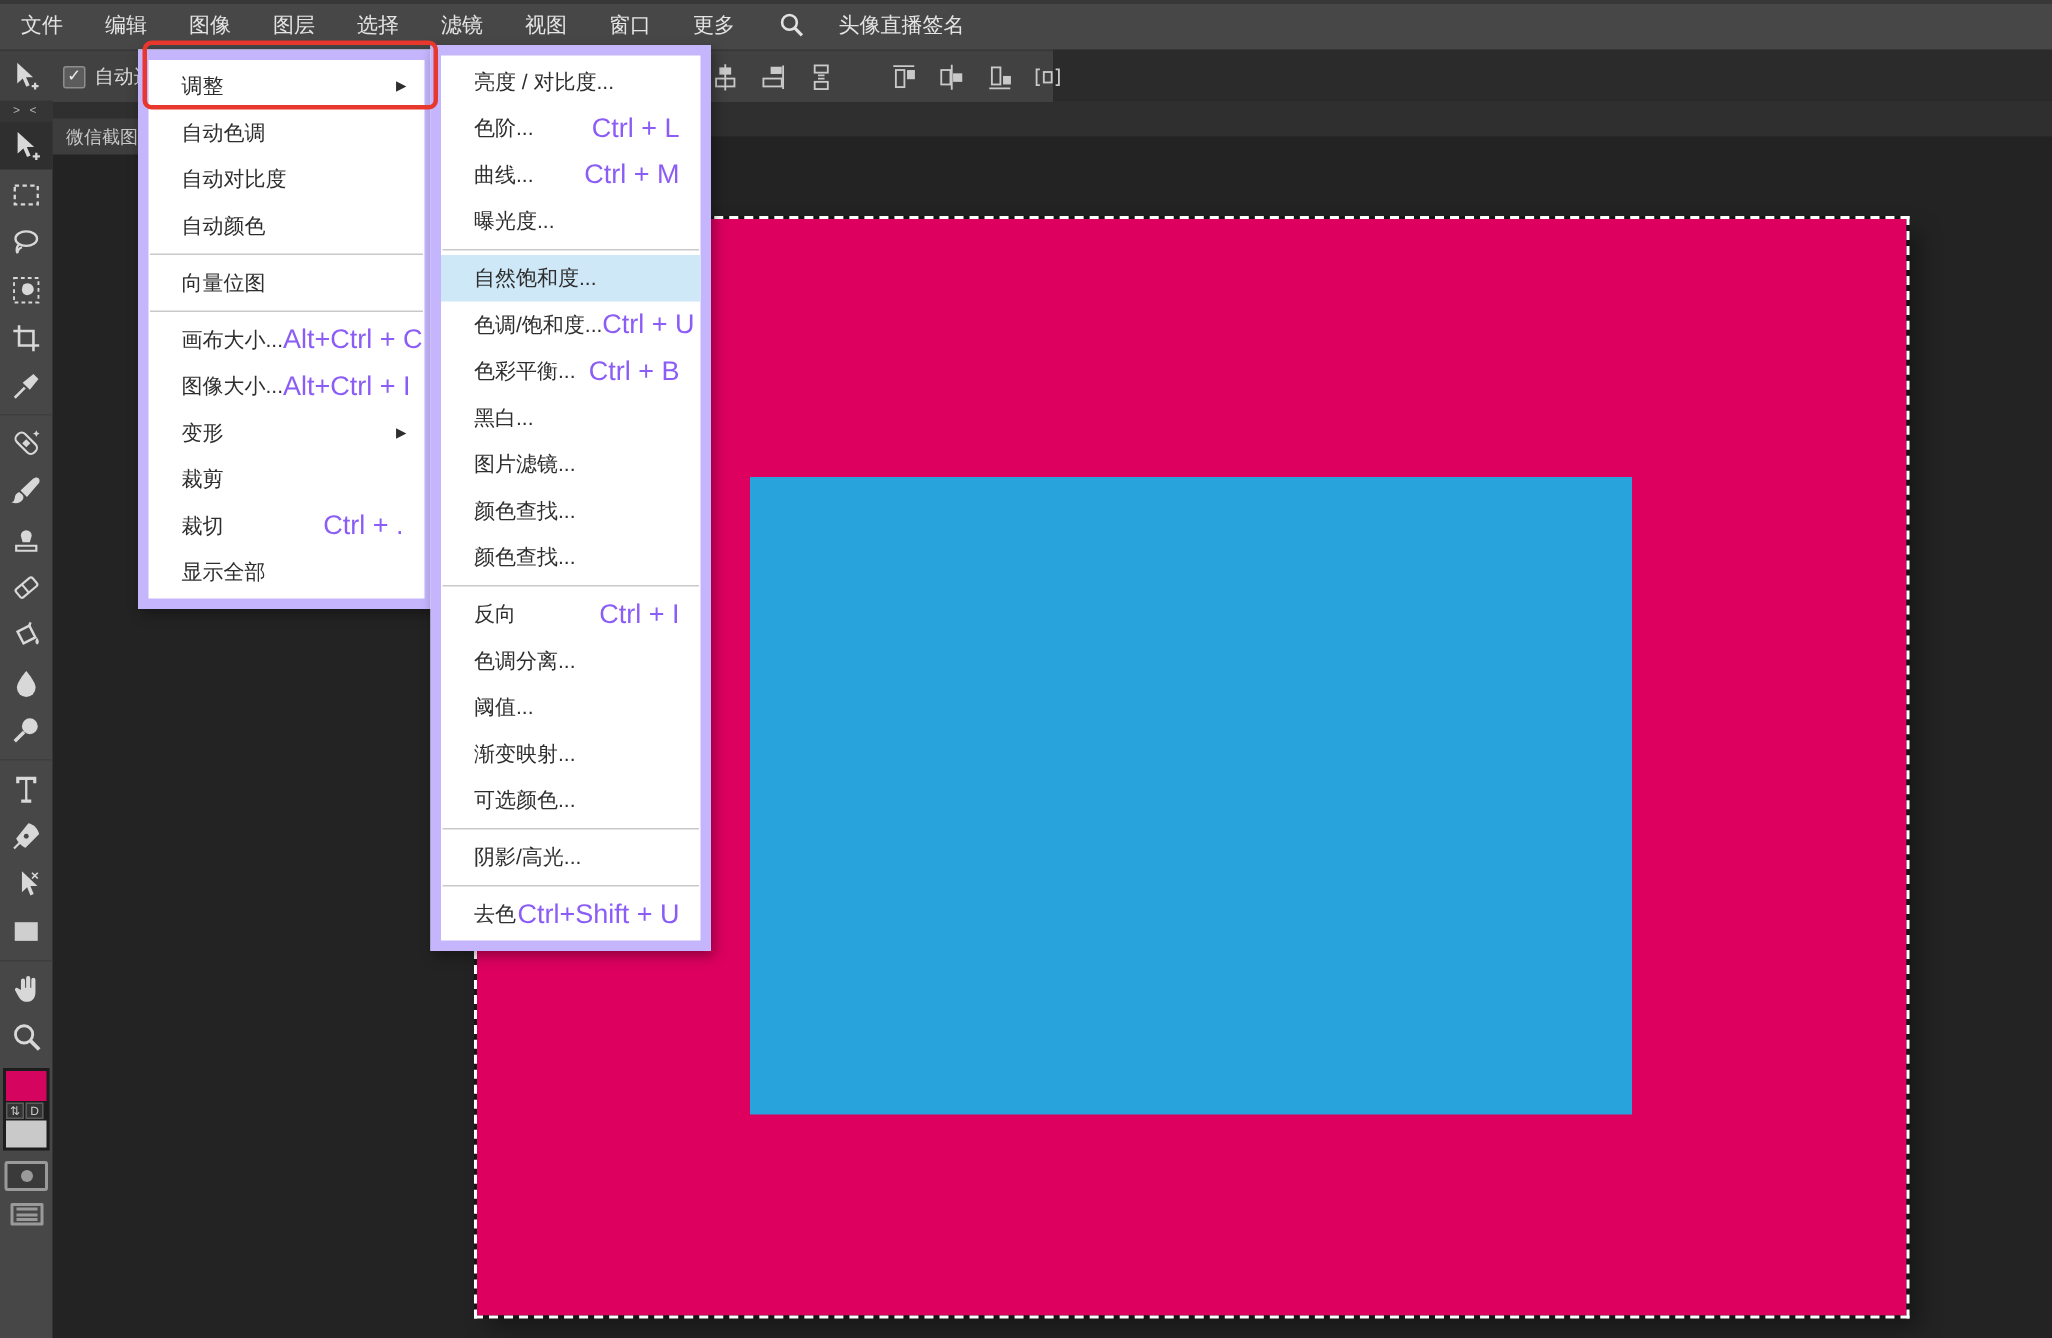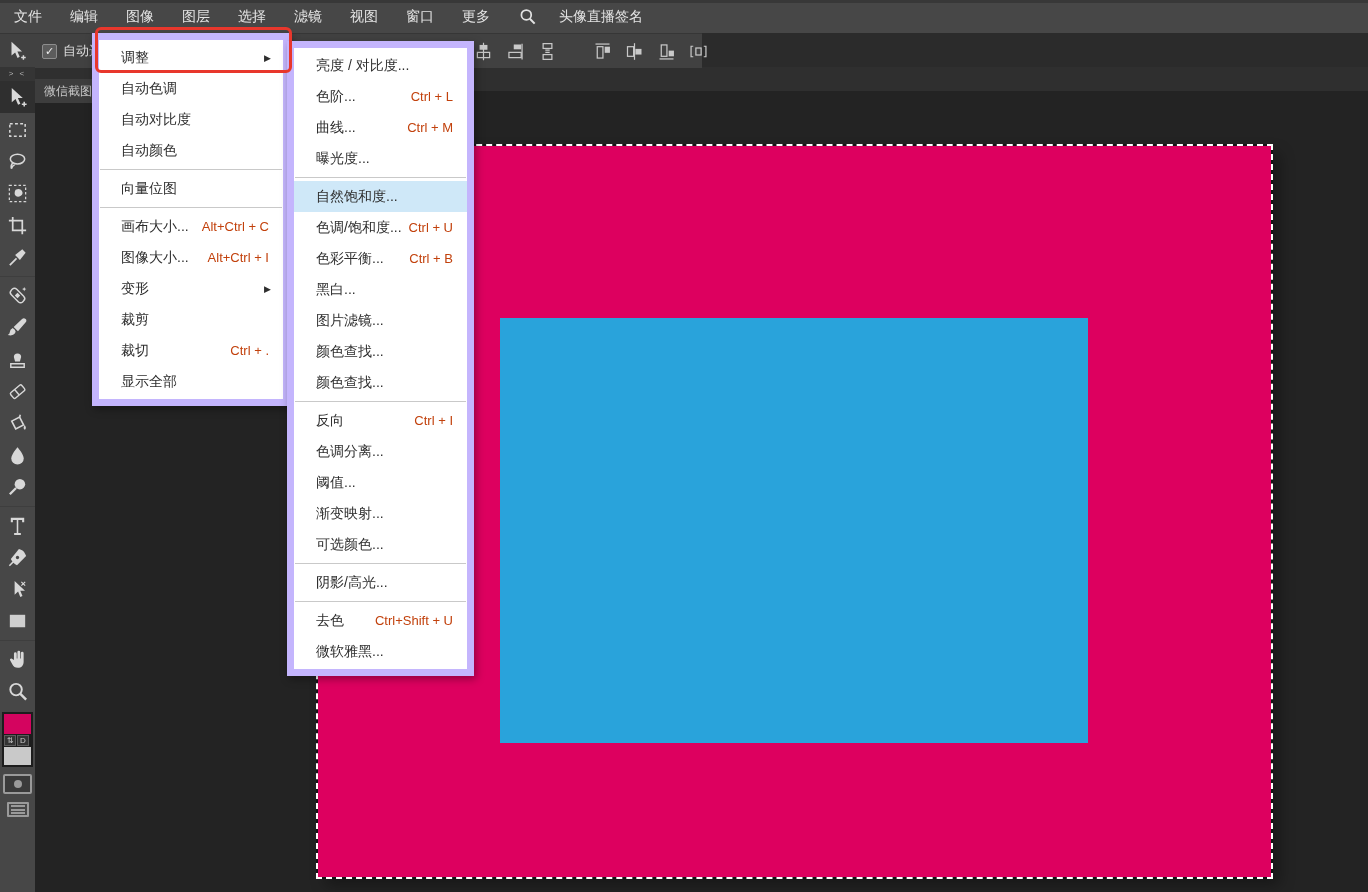--- a/index.html
+++ b/index.html
@@ -59,24 +59,24 @@
   .canvas-fill{position:absolute;inset:0;}
   .blue-rect{position:absolute;left:182px;top:172px;width:588px;height:425px;}
   .ants{position:absolute;inset:-2px;pointer-events:none;}
   .ants::before{content:"";position:absolute;inset:0;border:2px solid #151515;}
   .ants::after{content:"";position:absolute;inset:0;border:2px dashed #ffffff;}
 
   
   .menu{position:absolute;background:#ffffff;border:7px solid #c4b5fd;box-sizing:border-box;
         padding:2px 0;z-index:30;box-shadow:2px 3px 8px rgba(0,0,0,.35);}
   .menu.dropdown{left:92px;top:33px;width:198px;}
-  .menu.submenu{left:287px;top:30px;width:187px;z-index:31;margin-top:11px;}
+  .menu.submenu{left:287px;top:30px;width:187px;z-index:31;}
   .menu-item{height:31px;display:flex;align-items:center;font-size:14px;color:#2e2e2e;cursor:default;}
   .menu-item .mi-label{margin-left:22px;flex:1;white-space:nowrap;}
-  .menu-item .mi-short{color:#c2410c;font-size:13px;margin-right:14px;white-space:nowrap;}
+  .menu-item .mi-short{color:#8b5cf6;font-size:18px;margin-right:14px;white-space:nowrap;}
   .menu-item .mi-arrow{color:#2e2e2e;font-size:9px;margin-right:12px;}
   .menu-item.highlighted{background:var(--hl,#cfe8f8);}
   .menu-sep{height:1px;background:#c9c9c9;margin:3px 1px;}
 
   
   .annotation{position:absolute;left:95px;top:27px;width:197px;height:46px;border:3px solid var(--red,#e8372c);
               border-radius:6px;box-sizing:border-box;z-index:40;pointer-events:none;}
 
   svg{display:block;}
 </style>
@@ -425,20 +425,17 @@
       </div>
       <div class="menu-sep"></div>
       <div class="menu-item">
         <span class="mi-label">阴影/高光...</span>
       </div>
       <div class="menu-sep"></div>
       <div class="menu-item">
         <span class="mi-label">去色</span>
         <span class="mi-short">Ctrl+Shift + U</span>
       </div>
-      <div class="menu-item">
-        <span class="mi-label">微软雅黑...</span>
-      </div>
     </div>
 
   <div class="annotation" style="border-color: rgb(232, 55, 44);"></div>
 
 </div>
 
 </body></html>

